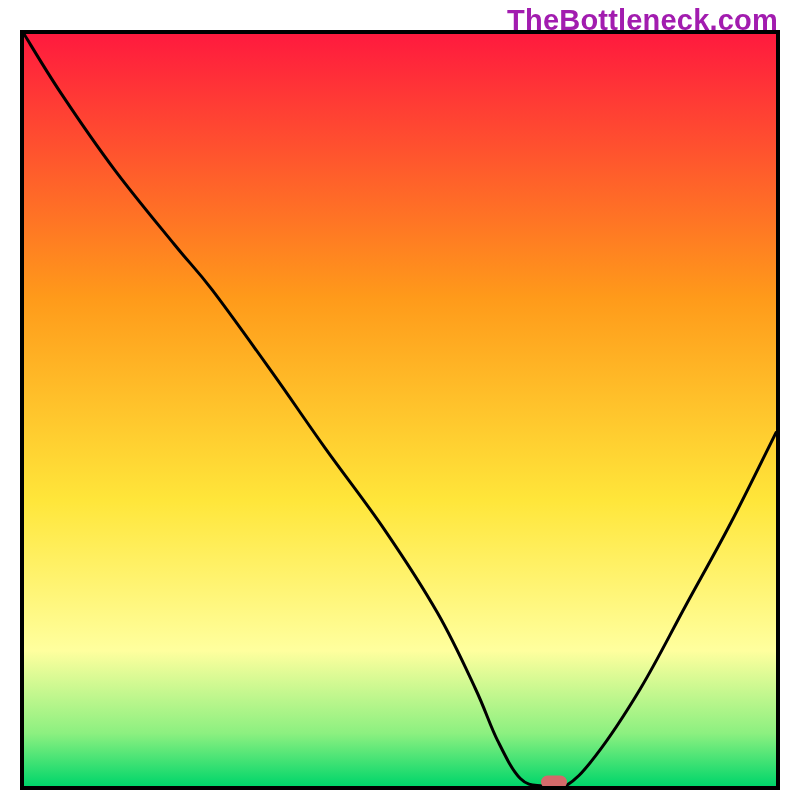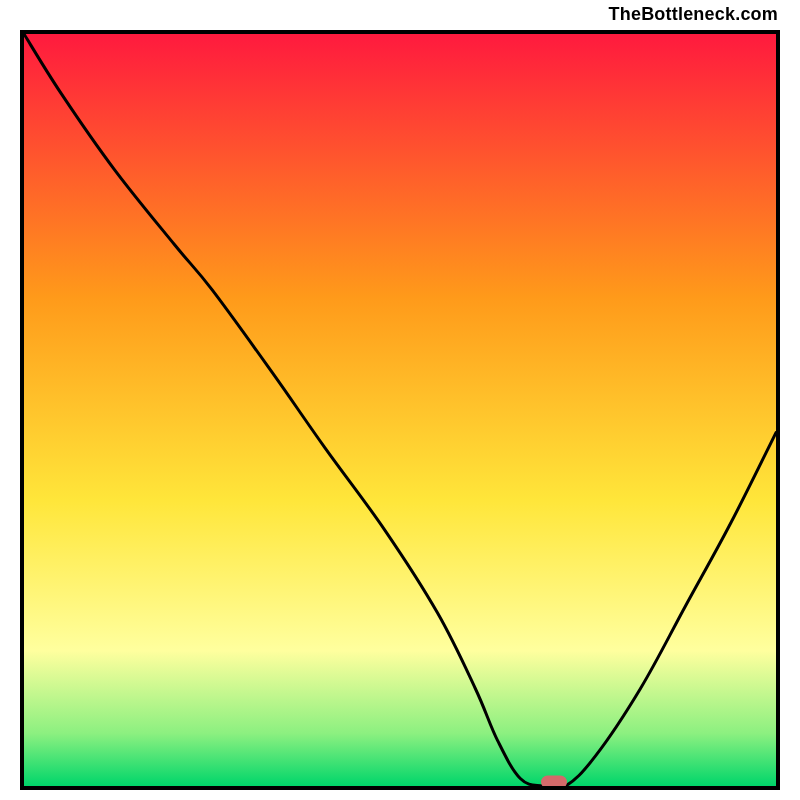--- a/index.html
+++ b/index.html
@@ -22,23 +22,23 @@
     overflow: hidden;
   }
   .gradient {
     position: absolute;
     inset: 0;
   }
   .watermark {
     position: absolute;
     top: 4px;
     right: 22px;
-    font-size: 18px;
+    font-size: 29px;
     font-weight: 600;
-    color: #000000;
+    color: #a21caf;
     letter-spacing: 0.2px;
   }
   svg.curve {
     position: absolute;
     inset: 0;
     width: 100%;
     height: 100%;
   }
   .marker {
     position: absolute;

